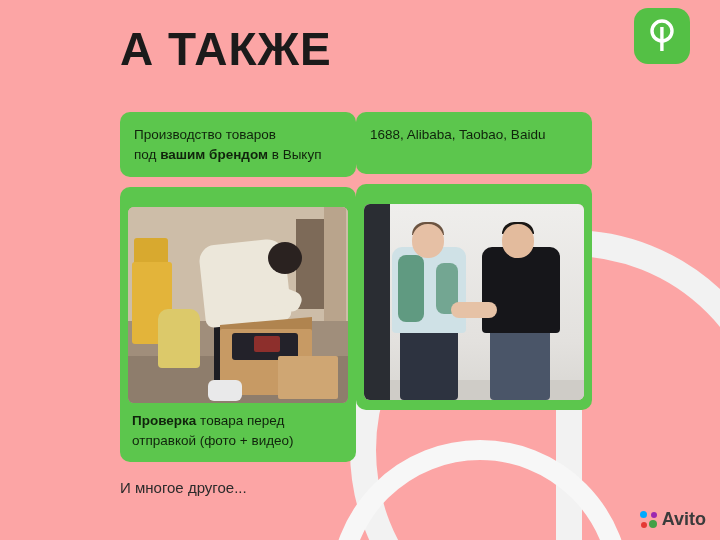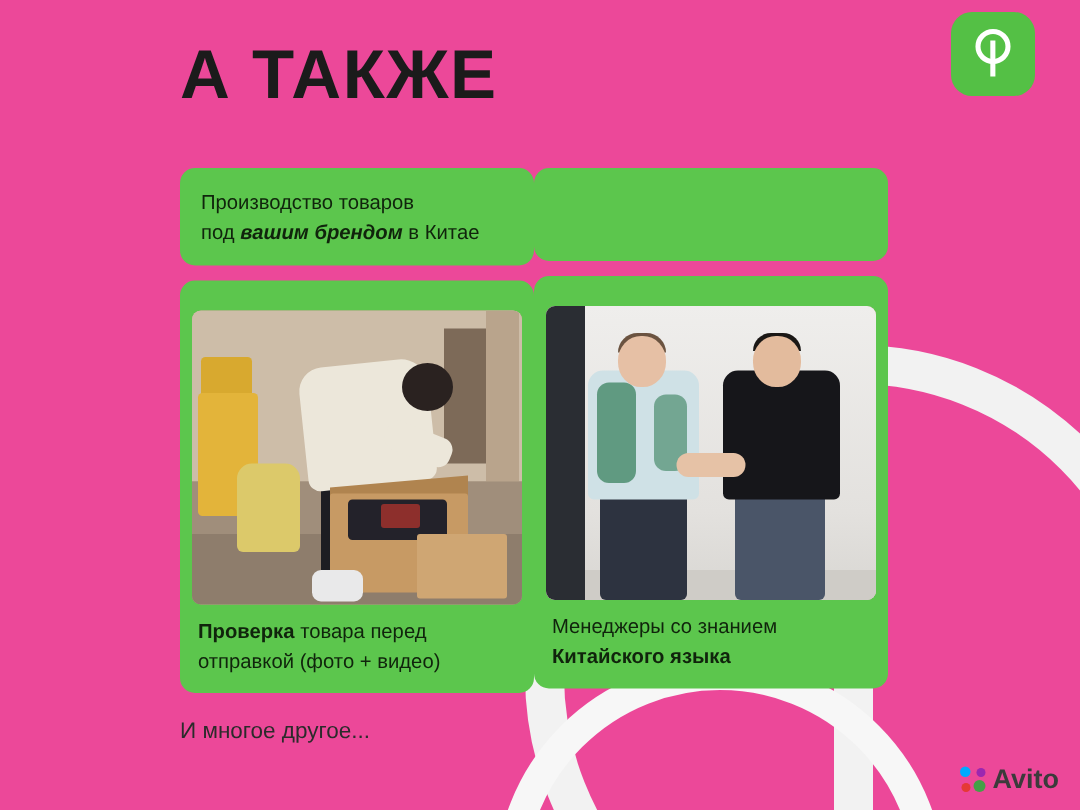--- a/index.html
+++ b/index.html
@@ -5,21 +5,21 @@
   * { box-sizing: border-box; margin: 0; padding: 0; }
   html, body {
     width: 720px; height: 540px;
     font-family: "Liberation Sans", sans-serif;
     background: #ffffff;
     overflow: hidden;
   }
   .slide {
     position: relative;
     width: 720px; height: 540px;
-    background: #ec4899;
+    background: #fca5a5;
     overflow: hidden;
   }
   
   .watermark {
     position: absolute;
     right: -70px;
     bottom: -130px;
     width: 440px;
     height: 440px;
     border-radius: 50%;
@@ -84,21 +84,21 @@
 
   .card {
     background: #5cc64d;
     border-radius: 10px;
     padding: 13px 14px;
     color: #10240c;
     font-size: 13.5px;
     line-height: 1.45;
   }
   .card.tall { min-height: 62px; }
-  .card b { font-weight: bold; font-style: italic; }
+  .card b { font-weight: bold; }
   .card .heading { font-weight: bold; margin-bottom: 3px; }
 
   .photo-card {
     background: #5cc64d;
     border-radius: 10px;
     padding: 20px 8px 10px 8px;
     display: flex;
     flex-direction: column;
     gap: 8px;
   }
@@ -201,21 +201,21 @@
   </div>
 
   <div class="title">А ТАКЖЕ</div>
 
   <div class="grid">
 
     <div class="col">
 
       <div class="card tall">
         <div>Производство товаров</div>
-        <div><span>под </span><b>вашим брендом</b><span> в Китае</span></div>
+        <div><span>под </span><b>вашим брендом</b><span> в Выкуп</span></div>
       </div>
 
       <div class="photo-card">
         <div class="photo">
           <div class="ph1-bg"></div>
           <div class="ph1-wall"></div>
           <div class="ph1-doorway"></div>
           <div class="ph1-pillar"></div>
           <div class="ph1-floor"></div>
           <div class="ph1-floor2"></div>
@@ -237,43 +237,40 @@
           <div><b>Проверка</b><span> товара перед</span></div>
           <div>отправкой (фото + видео)</div>
         </div>
       </div>
 
     </div>
 
     <div class="col">
 
       <div class="card tall">
+        <div>1688, Alibaba, Taobao, Baidu</div>
       </div>
 
       <div class="photo-card">
         <div class="photo">
           <div class="ph2-wall"></div>
           <div class="ph2-wall-line"></div>
           <div class="ph2-dark"></div>
           <div class="ph2-m1-legs"></div>
           <div class="ph2-m1-body"></div>
           <div class="ph2-m1-pattern"></div>
           <div class="ph2-m1-pattern2"></div>
           <div class="ph2-m1-hair"></div>
           <div class="ph2-m1-head"></div>
           <div class="ph2-m2-legs"></div>
           <div class="ph2-m2-body"></div>
           <div class="ph2-m2-hair"></div>
           <div class="ph2-m2-head"></div>
           <div class="ph2-hands"></div>
         </div>
-        <div class="photo-caption">
-          <div>Менеджеры со знанием</div>
-          <div><b>Китайского языка</b></div>
-        </div>
       </div>
 
     </div>
 
   </div>
 
   <div class="footer-note">И многое другое...</div>
 
   <div class="avito">
     <span class="dots">

